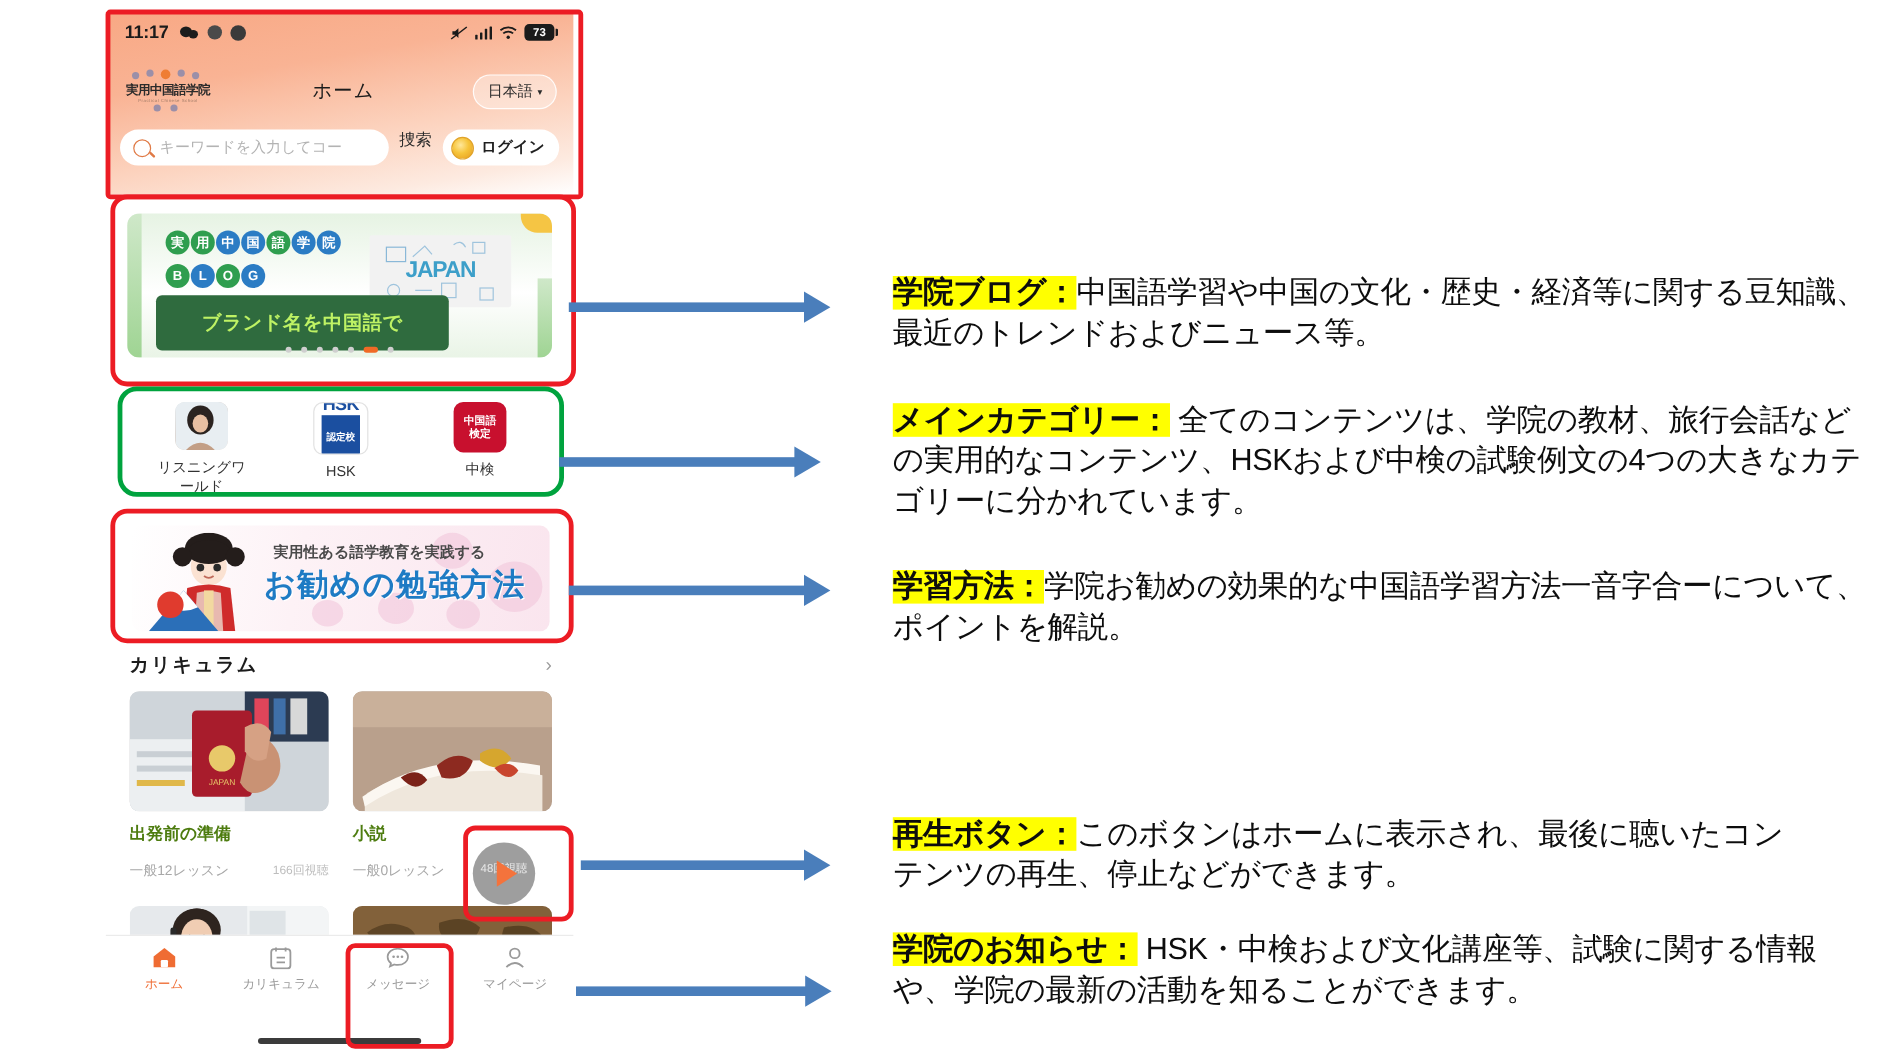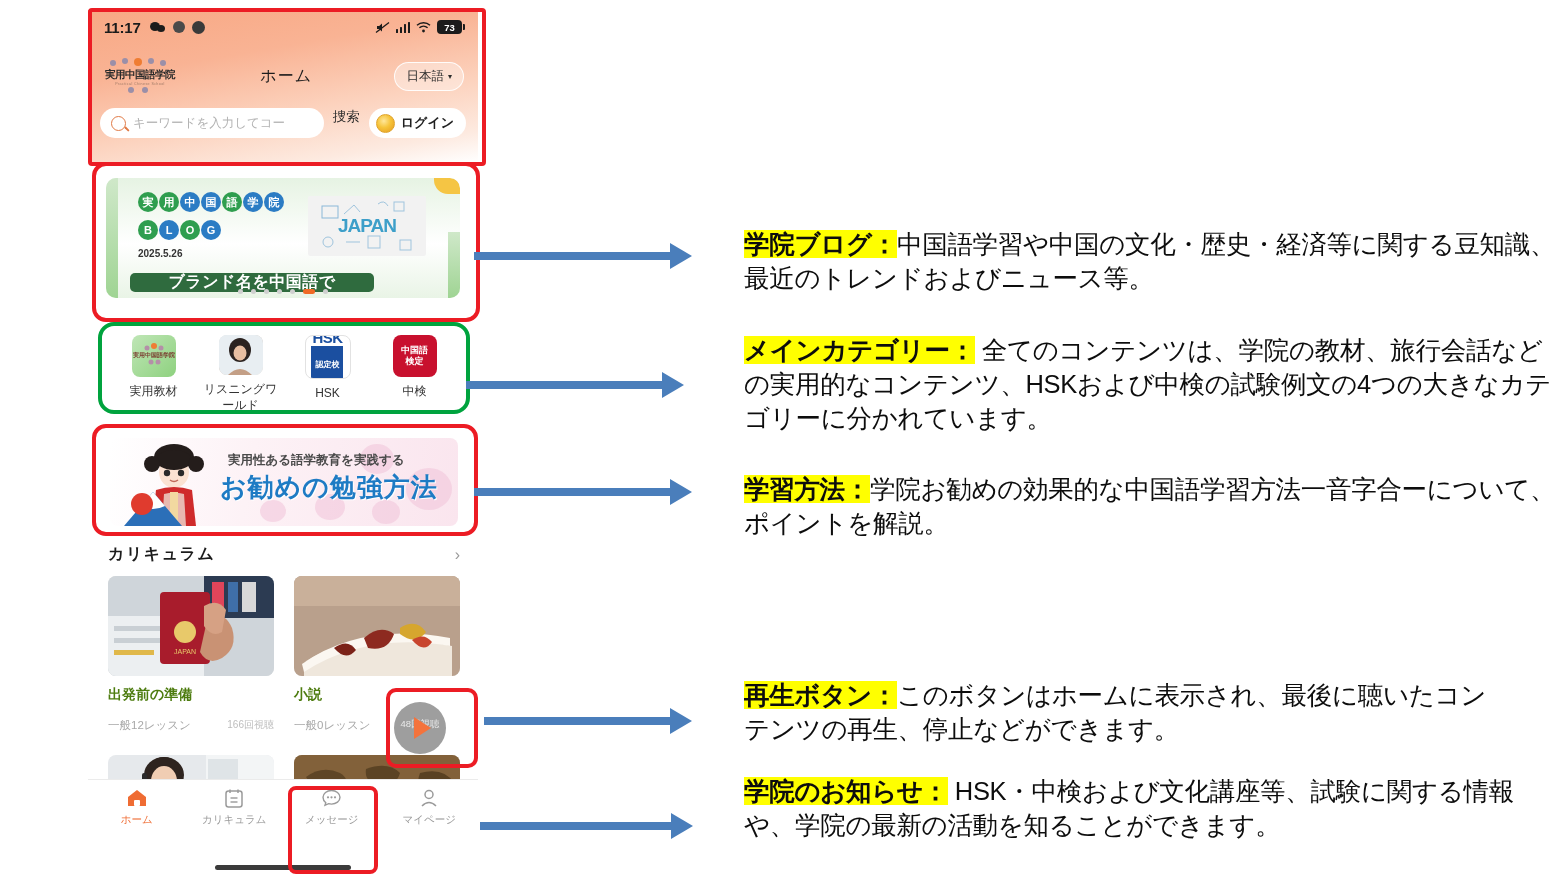--- a/index.html
+++ b/index.html
@@ -185,24 +185,24 @@
   .bb-thumb {
     position:absolute; right:34px; top:18px; width:118px;height:60px;
     background:#f2f2f2; border-radius:2px; overflow:hidden;
   }
   .bb-brandword {
     position:absolute; left:50%; top:50%; transform:translate(-50%,-50%);
     font-size:19px; font-weight:bold; color:#3d9fc9; letter-spacing:-1px;
   }
   .bb-scribble { position:absolute; inset:0; }
   .bb-strip {
-    position:absolute; left:24px; bottom:6px; width:244px; height:19px;
+    position:absolute; left:24px; bottom:6px; width:244px; height:46px;
     background:#2f6b3e; border-radius:5px;
     display:flex;align-items:center;justify-content:center;
-    color:#ffffff; font-size:16px; font-weight:bold; letter-spacing:.5px;
+    color:#bef264; font-size:16px; font-weight:bold; letter-spacing:.5px;
   }
   .bb-dots { position:absolute; left:50%; bottom:4px; transform:translateX(-50%); display:flex; gap:8px; z-index:3;}
   .bb-dots i { width:5px;height:5px;border-radius:3px;background:#cfcfcf;display:block;}
   .bb-dots i.on { width:12px; background:#f06a26;}
 
   
   .cats {
     position: absolute; left: 22px; top: 325px;
     width: 348px; height: 78px;
     display: flex;
@@ -440,33 +440,20 @@
         <i></i>
         <i></i>
         <i></i>
         <i></i>
         <i class="on"></i>
         <i></i>
     </div>
   </div>
 
   <div class="cats">
-    <div class="cat">
-      <div class="cat-ico c1">
-        <svg width="44" height="42" viewBox="0 0 44 42">
-          <circle cx="15" cy="13" r="2.5" fill="#b48fa8"></circle>
-            <circle cx="22" cy="11" r="3" fill="#ef7d33"></circle>
-          <circle cx="29" cy="13" r="2.5" fill="#b48fa8"></circle>
-          <circle cx="19" cy="27" r="2.5" fill="#b48fa8"></circle>
-            <circle cx="26" cy="27" r="2.5" fill="#b48fa8"></circle>
-          <text x="22" y="22" font-size="6" fill="#7a3b2e" text-anchor="middle" font-weight="bold">実用中国語学院</text>
-        </svg>
-      </div>
-      <div class="cat-label">実用教材</div>
-    </div>
     <div class="cat">
       <div class="cat-ico c2">
         <svg width="44" height="42" viewBox="0 0 44 42">
           <rect width="44" height="42" fill="#e8eef2"></rect>
           <ellipse cx="21" cy="16" rx="11" ry="12" fill="#2b2320"></ellipse>
           <ellipse cx="21" cy="19" rx="6.5" ry="7.5" fill="#e8bfa2"></ellipse>
           <path d="M8 42 q13 -14 26 0z" fill="#c39f86"></path>
         </svg>
       </div>
       <div class="cat-label">リスニングワールド</div>

